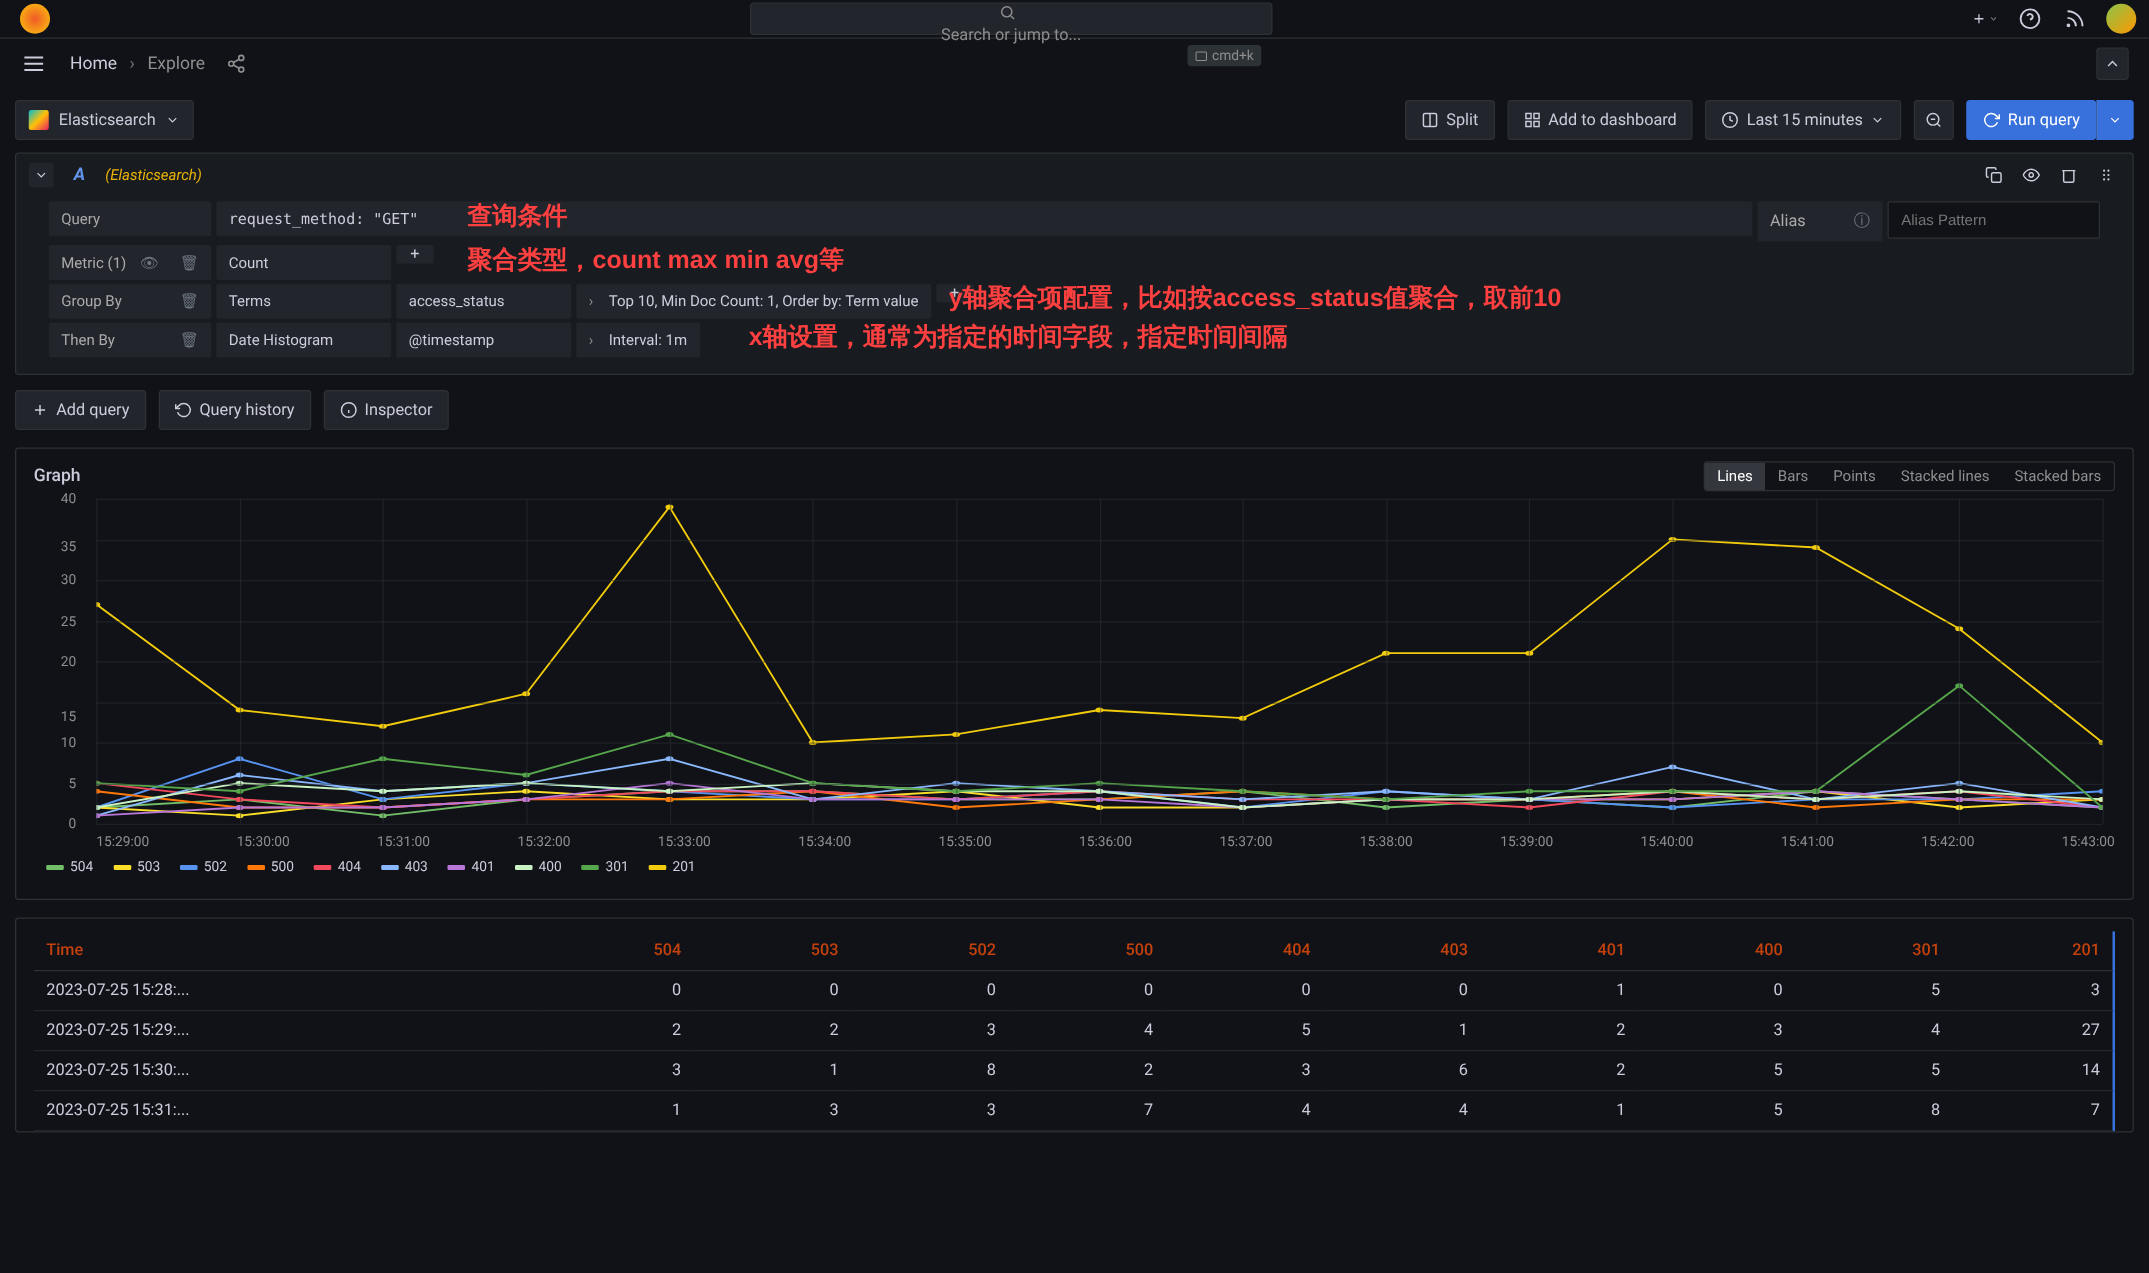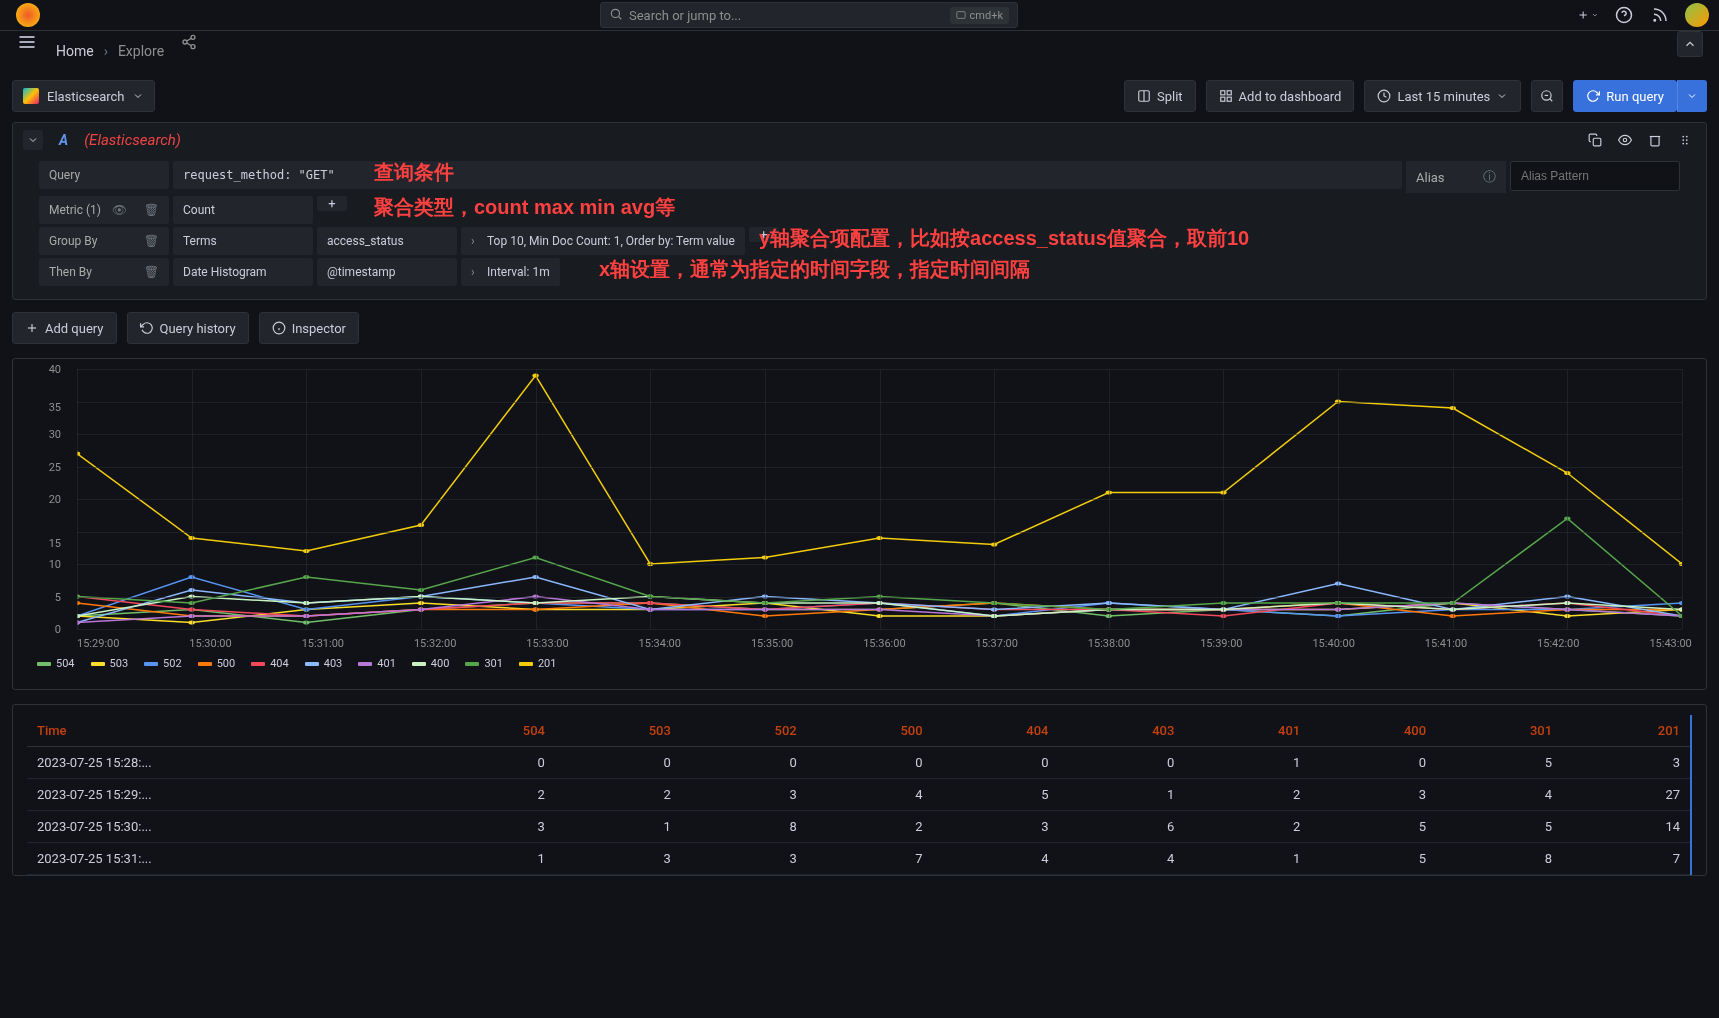--- a/index.html
+++ b/index.html
@@ -1,42 +1,42 @@
 <!DOCTYPE html>
 <html><head>
 <meta charset="utf-8">
 <style>
 * { margin: 0; padding: 0; box-sizing: border-box; }
 body { background: #111217; color: #ccccdc; font-family: -apple-system, BlinkMacSystemFont, "Segoe UI", Roboto, sans-serif; font-size: 13px; width: 1719px; height: 1018px; overflow: hidden; }
 .topbar { height: 30px; display: flex; align-items: center; padding: 0 10px; }
 .logo { width: 24px; height: 24px; background: radial-gradient(circle, #f05a28, #fbca0a); border-radius: 50%; position: relative; margin-left: 6px; }
-.search-box { margin-left: 560px; width: 418px; height: 26px; background: #22252b; border: 1px solid #2c3235; border-radius: 3px; display: flex; align-items: center; padding: 0 8px; color: #8e8e8e; }
+.search-box { margin-left: 560px; width: 418px; height: 26px; background: #22252b; border: 1px solid #2c3235; border-radius: 3px; display: flex; align-items: center; padding: 0 8px; color: #8e8e8e; flex-direction: column; }
 .search-box .kbd { margin-left: auto; background: #2c3235; padding: 2px 6px; border-radius: 3px; font-size: 11px; display: flex; align-items: center; gap: 4px; }
 .topbar-right { margin-left: auto; display: flex; align-items: center; gap: 14px; }
 .icon-btn { width: 22px; height: 22px; display: flex; align-items: center; justify-content: center; cursor: pointer; color: #ccccdc; }
 .avatar { width: 24px; height: 24px; border-radius: 50%; background: linear-gradient(135deg, #8bc34a, #ff9800); }
-.nav-row { height: 40px; display: flex; padding: 0 16px; border-top: 1px solid #2c3235; }
+.nav-row { height: 40px; display: flex; align-items: center; padding: 0 16px; border-top: 1px solid #2c3235; }
 .menu-icon { margin-right: 18px; }
 .breadcrumb { display: flex; align-items: center; gap: 10px; font-size: 14px; }
 .breadcrumb .sep { color: #6e7680; }
 .breadcrumb .current { color: #8e8e8e; }
 .share-icon { margin-left: 14px; color: #8e8e8e; }
 .collapse-btn { margin-left: auto; width: 26px; height: 26px; background: #22252b; border: 1px solid #2c3235; border-radius: 3px; display: flex; align-items: center; justify-content: center; }
 .content { padding: 10px 12px; }
 .toolbar { display: flex; align-items: center; gap: 10px; margin-bottom: 10px; }
 .ds-chip { display: flex; align-items: center; gap: 8px; background: #22252b; border: 1px solid #2c3235; border-radius: 3px; padding: 6px 10px; height: 32px; }
 .ds-icon { width: 16px; height: 16px; background: linear-gradient(135deg, #00bcd4, #ffc107, #e91e63); border-radius: 2px; }
 .btn { display: flex; align-items: center; gap: 6px; background: #22252b; border: 1px solid #2c3235; border-radius: 3px; padding: 6px 12px; height: 32px; cursor: pointer; color: #ccccdc; font-size: 13px; }
 .btn-primary { background: #3871dc; border-color: #3871dc; color: #fff; }
 .btn-split { border-left: 1px solid rgba(255,255,255,0.15); padding: 6px 8px; margin-left: -10px; border-radius: 0 3px 3px 0; }
 .query-panel { background: #181b1f; border: 1px solid #2c3235; border-radius: 3px; }
 .query-header { display: flex; align-items: center; padding: 6px 10px; gap: 10px; }
 .q-chevron { width: 20px; height: 20px; background: #22252b; border-radius: 3px; display: flex; align-items: center; justify-content: center; }
 .q-badge { color: #6495ed; font-weight: bold; font-style: italic; font-size: 14px; padding: 0 6px; }
-.q-ds-label { color: #ef4444; font-style: italic; font-size: 15px; }
+.q-ds-label { color: #eab308; font-style: italic; font-size: 12px; }
 .q-header-actions { margin-left: auto; display: flex; gap: 8px; color: #8e8e8e; }
 .query-body { padding: 4px 26px 10px 26px; }
 .q-row { display: flex; gap: 4px; margin-bottom: 3px; align-items: flex-start; position: relative; }
 .q-label { width: 130px; background: #22252b; padding: 7px 10px; font-size: 12px; color: #aaa; border-radius: 2px; display: flex; align-items: center; }
 .q-label .del { margin-left: auto; color: #6e7680; }
 .q-label .eye { margin-left: auto; margin-right: 6px; color: #6e7680; }
 .q-field { background: #22252b; padding: 7px 10px; font-size: 12px; border-radius: 2px; color: #ccccdc; }
 .q-field.grow { flex: 1; }
 .q-field.mono { font-family: monospace; }
 .q-field.w140 { width: 140px; }
@@ -315,20 +315,30 @@
       <svg width="14" height="14" viewBox="0 0 24 24" fill="none" stroke="currentColor" stroke-width="2">
           <circle cx="12" cy="12" r="10"></circle>
           <line x1="12" y1="16" x2="12" y2="12"></line>
           <line x1="12" y1="8" x2="12.01" y2="8"></line>
         </svg>
       <span>Inspector</span>
     </div>
   </div>
 
   <div class="panel">
+    <div class="panel-header">
+      <div class="panel-title">Graph</div>
+      <div class="viz-toggle" id="viz-toggle">
+          <div class="viz-opt active">Lines</div>
+          <div class="viz-opt">Bars</div>
+          <div class="viz-opt">Points</div>
+          <div class="viz-opt">Stacked lines</div>
+          <div class="viz-opt">Stacked bars</div>
+        </div>
+    </div>
     <div class="chart-area">
       <div class="y-axis" id="y-axis">
           <div class="y-tick" style="top: 260px;">0</div>
           <div class="y-tick" style="top: 227.5px;">5</div>
           <div class="y-tick" style="top: 195px;">10</div>
           <div class="y-tick" style="top: 174px;">15</div>
           <div class="y-tick" style="top: 130px;">20</div>
           <div class="y-tick" style="top: 97.5px;">25</div>
           <div class="y-tick" style="top: 65px;">30</div>
           <div class="y-tick" style="top: 38px;">35</div>

